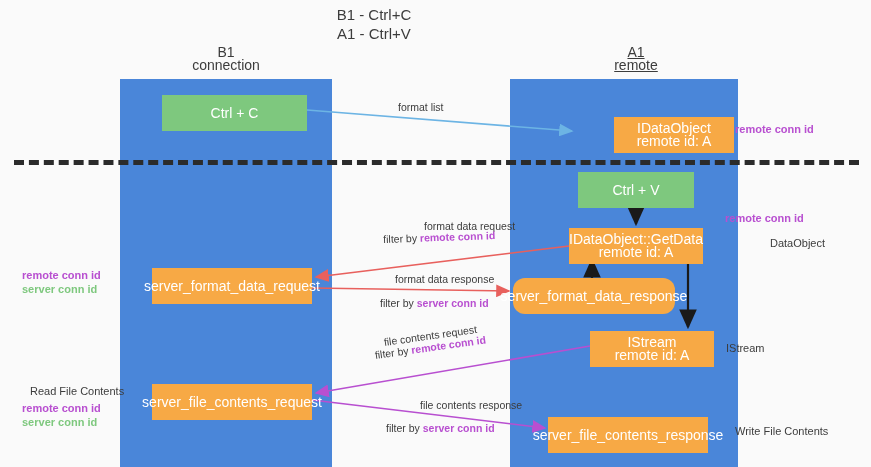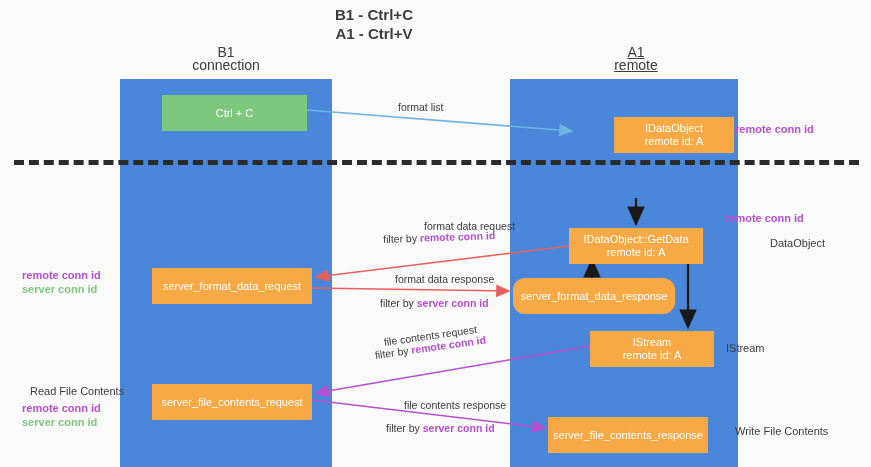--- a/index.html
+++ b/index.html
@@ -15,41 +15,41 @@
 
   
   .lane{position:absolute;background:#4a86d9;}
   #lane-b1{left:120px;top:79px;width:212px;height:388px;}
   #lane-a1{left:510px;top:79px;width:228px;height:388px;}
 
   
   #title{
     position:absolute;left:0;top:5px;width:748px;
     text-align:center;font-size:15px;line-height:19px;
-    color:#3c3c3c;white-space:pre;font-weight:bold;
+    color:#3c3c3c;white-space:pre;
   }
   .lane-head{
     position:absolute;text-align:center;font-size:14px;
     line-height:13px;color:#3c3c3c;white-space:pre;
   }
   #head-b1{left:120px;top:46px;width:212px;}
   #head-a1{left:522px;top:46px;width:228px;text-decoration:underline;}
 
   
   #divider{
     position:absolute;left:14px;top:160px;width:845px;height:0;
     border-top:5px dashed #2b2b2b;
   }
 
   
   .node{
     position:absolute;box-sizing:border-box;
     display:flex;flex-direction:column;
     align-items:center;justify-content:center;
-    color:#ffffff;font-size:11px;line-height:13px;
+    color:#ffffff;font-size:14px;line-height:13px;
     text-align:center;white-space:pre;
     padding:18px 6px;
   }
   .green{background:#7ec87e;}
   .orange{background:#f7a945;}
 
   #n-ctrlc{left:162px;top:95px;width:145px;height:27px;}
   #n-idataobject{left:576px;top:117px;width:120px;height:31px;margin-left:38px;}
   #n-ctrlv{left:578px;top:172px;width:116px;height:26px;}
   #n-getdata{left:569px;top:228px;width:134px;height:31px;}
@@ -83,21 +83,21 @@
     position:absolute;font-size:10.5px;line-height:13px;
     color:#3c3c3c;white-space:pre;
   }
   #el-formatlist{left:398px;top:101px;}
   #el-fdreq{left:392px;top:220px;padding-left:32px;}
   #el-fdreq2{left:383px;top:233px;transform:rotate(-2deg);transform-origin:left top;}
   #el-fdresp{left:395px;top:273px;}
   #el-fdresp2{left:380px;top:297px;}
   #el-fcreq{left:383px;top:336px;transform:rotate(-8deg);transform-origin:left top;}
   #el-fcreq2{left:374px;top:349px;transform:rotate(-8deg);transform-origin:left top;}
-  #el-fcresp{left:404px;top:399px;}
+  #el-fcresp{left:420px;top:399px;}
   #el-fcresp2{left:386px;top:422px;}
 
   #wires{position:absolute;left:0;top:0;width:871px;height:467px;pointer-events:none;}
 </style>
 </head>
 <body>
 
 <div id="stage">
 
   <div id="title">B1 - Ctrl+C
@@ -142,20 +142,21 @@
     <path d="M590,346 L316,393" stroke="#b84fd0" stroke-width="1.6" fill="none" marker-end="url(#ah-purple)"></path>
 
     <path d="M312,400 L545,428" stroke="#b84fd0" stroke-width="1.6" fill="none" marker-end="url(#ah-purple)"></path>
   </svg>
 
   <div id="divider"></div>
 
   <div class="node green" id="n-ctrlc">Ctrl + C</div>
   <div class="node orange" id="n-idataobject">IDataObject
 remote id: A</div>
+  <div class="node green" id="n-ctrlv">Ctrl + V</div>
   <div class="node orange" id="n-getdata">IDataObject::GetData
 remote id: A</div>
   <div class="node orange" id="n-sfdreq">server_format_data_request</div>
   <div class="node orange" id="n-sfdresp">server_format_data_response</div>
   <div class="node orange" id="n-istream">IStream
 remote id: A</div>
   <div class="node orange" id="n-sfcreq">server_file_contents_request</div>
   <div class="node orange" id="n-sfcresp">server_file_contents_response</div>
 
   <div class="elabel" id="el-formatlist">format list</div>

